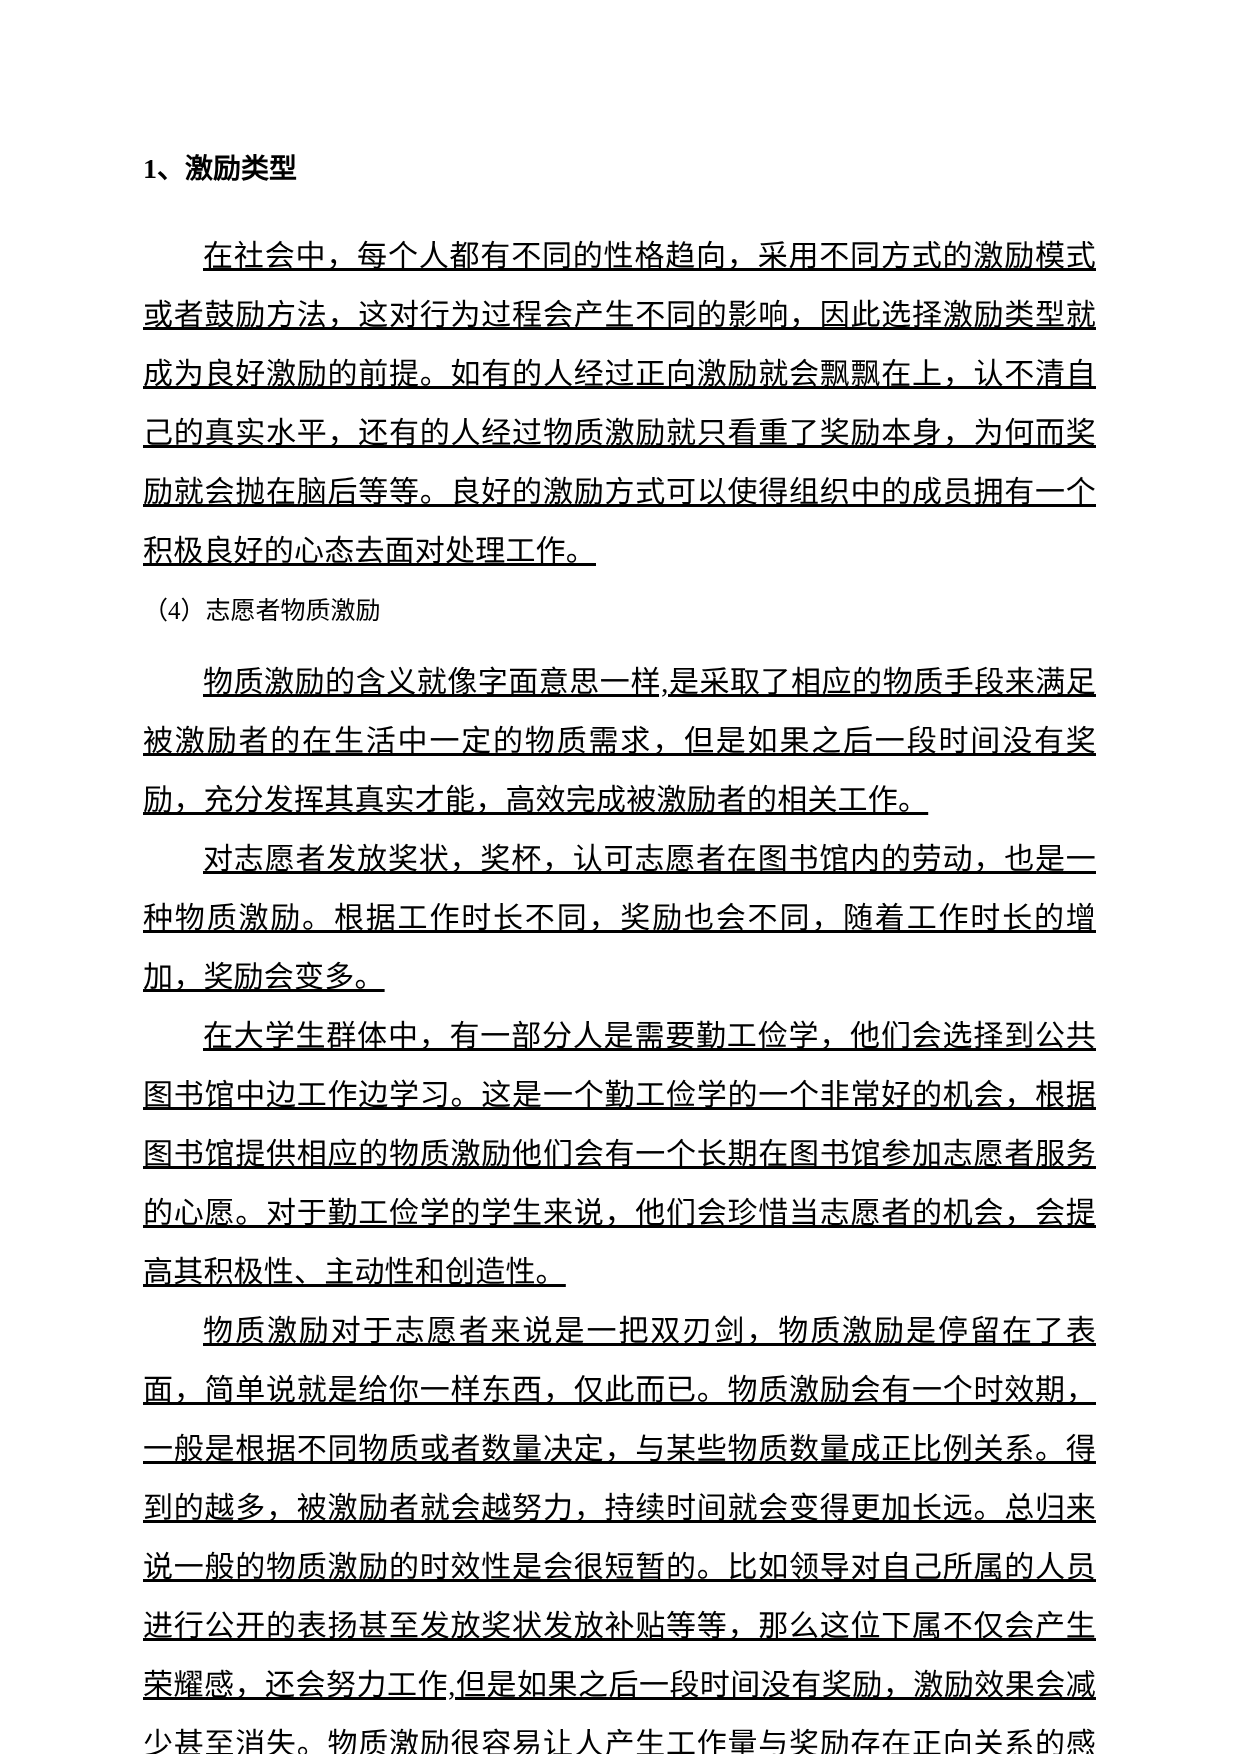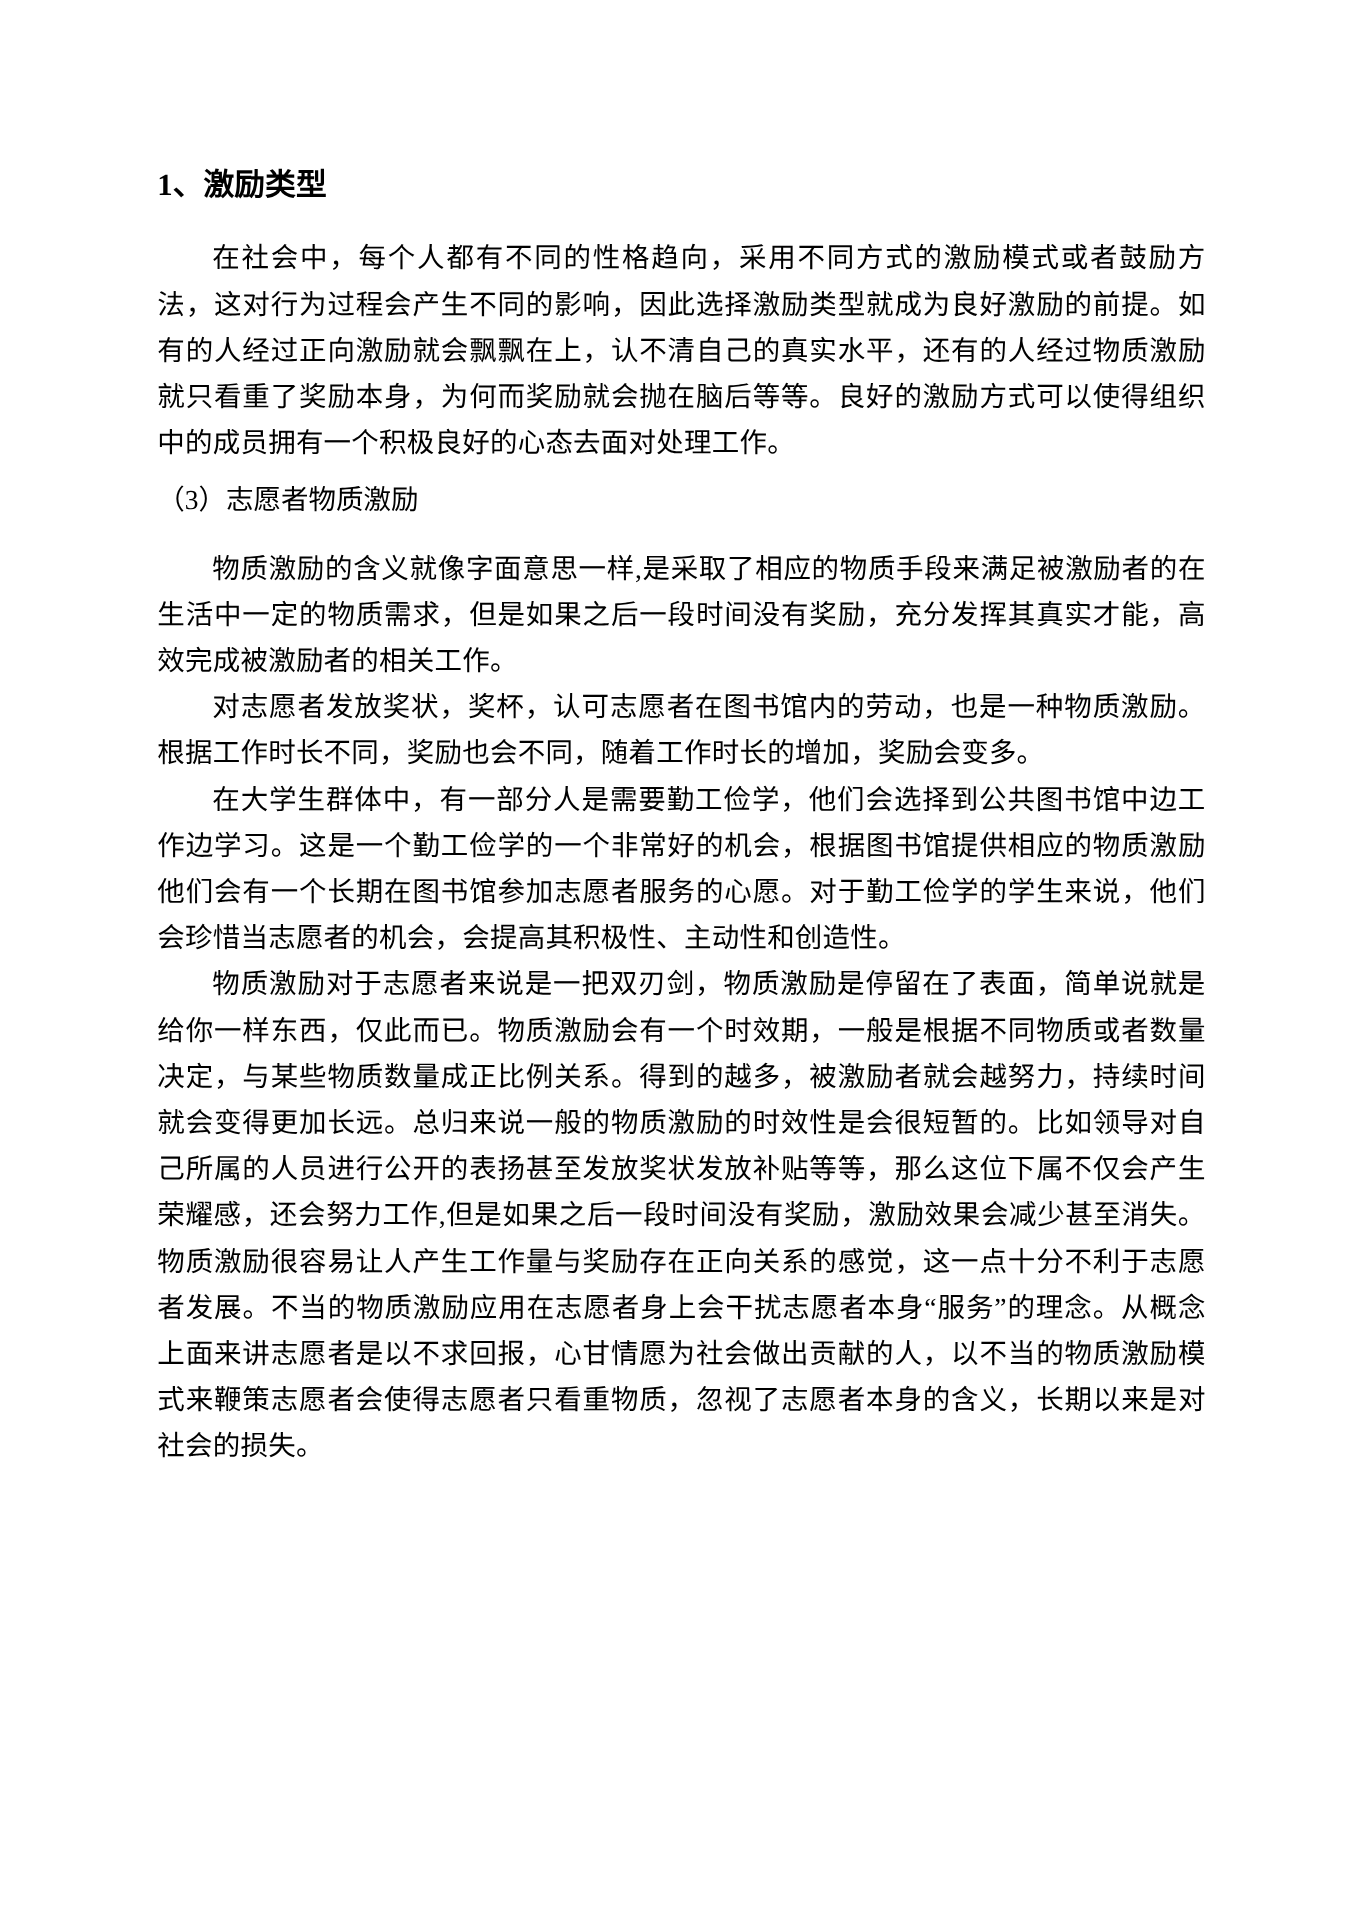--- a/index.html
+++ b/index.html
@@ -15,50 +15,51 @@
     box-sizing: border-box;
     padding: 150px 144px 0 143px;
     font-family: "Liberation Serif", "DejaVu Serif", serif;
     color: #000000;
     overflow: hidden;
   }
   .doc-heading {
     font-size: 28px;
     font-weight: bold;
     line-height: 38px;
-    margin: 0 0 27px 0;
+    margin: 0 0 38px 0;
     text-indent: 0;
   }
   .body-par {
-    font-size: 25px;
-    line-height: 42px;
+    font-size: 30px;
+    line-height: 59px;
     text-align: justify;
     text-justify: inter-ideograph;
     text-indent: 2em;
     margin: 0;
     letter-spacing: 0.2px;
+    text-decoration: underline;
   }
   .sub-heading {
     font-size: 25px;
     line-height: 43px;
     font-weight: normal;
     margin: 9px 0 20px 0;
     text-indent: 0;
   }
 </style>
 </head>
 <body>
 
 <div class="page">
 
   <h1 class="doc-heading">1、激励类型</h1>
 
   <p class="body-par">在社会中，每个人都有不同的性格趋向，采用不同方式的激励模式或者鼓励方法，这对行为过程会产生不同的影响，因此选择激励类型就成为良好激励的前提。如有的人经过正向激励就会飘飘在上，认不清自己的真实水平，还有的人经过物质激励就只看重了奖励本身，为何而奖励就会抛在脑后等等。良好的激励方式可以使得组织中的成员拥有一个积极良好的心态去面对处理工作。</p>
 
-  <p class="sub-heading">（3）志愿者物质激励</p>
+  <p class="sub-heading">（4）志愿者物质激励</p>
 
   <p class="body-par">物质激励的含义就像字面意思一样,是采取了相应的物质手段来满足被激励者的在生活中一定的物质需求，但是如果之后一段时间没有奖励，充分发挥其真实才能，高效完成被激励者的相关工作。</p>
 
   <p class="body-par">对志愿者发放奖状，奖杯，认可志愿者在图书馆内的劳动，也是一种物质激励。根据工作时长不同，奖励也会不同，随着工作时长的增加，奖励会变多。</p>
 
   <p class="body-par">在大学生群体中，有一部分人是需要勤工俭学，他们会选择到公共图书馆中边工作边学习。这是一个勤工俭学的一个非常好的机会，根据图书馆提供相应的物质激励他们会有一个长期在图书馆参加志愿者服务的心愿。对于勤工俭学的学生来说，他们会珍惜当志愿者的机会，会提高其积极性、主动性和创造性。</p>
 
   <p class="body-par">物质激励对于志愿者来说是一把双刃剑，物质激励是停留在了表面，简单说就是给你一样东西，仅此而已。物质激励会有一个时效期，一般是根据不同物质或者数量决定，与某些物质数量成正比例关系。得到的越多，被激励者就会越努力，持续时间就会变得更加长远。总归来说一般的物质激励的时效性是会很短暂的。比如领导对自己所属的人员进行公开的表扬甚至发放奖状发放补贴等等，那么这位下属不仅会产生荣耀感，还会努力工作,但是如果之后一段时间没有奖励，激励效果会减少甚至消失。物质激励很容易让人产生工作量与奖励存在正向关系的感觉，这一点十分不利于志愿者发展。不当的物质激励应用在志愿者身上会干扰志愿者本身“服务”的理念。从概念上面来讲志愿者是以不求回报，心甘情愿为社会做出贡献的人，以不当的物质激励模式来鞭策志愿者会使得志愿者只看重物质，忽视了志愿者本身的含义，长期以来是对社会的损失。</p>
 
 

